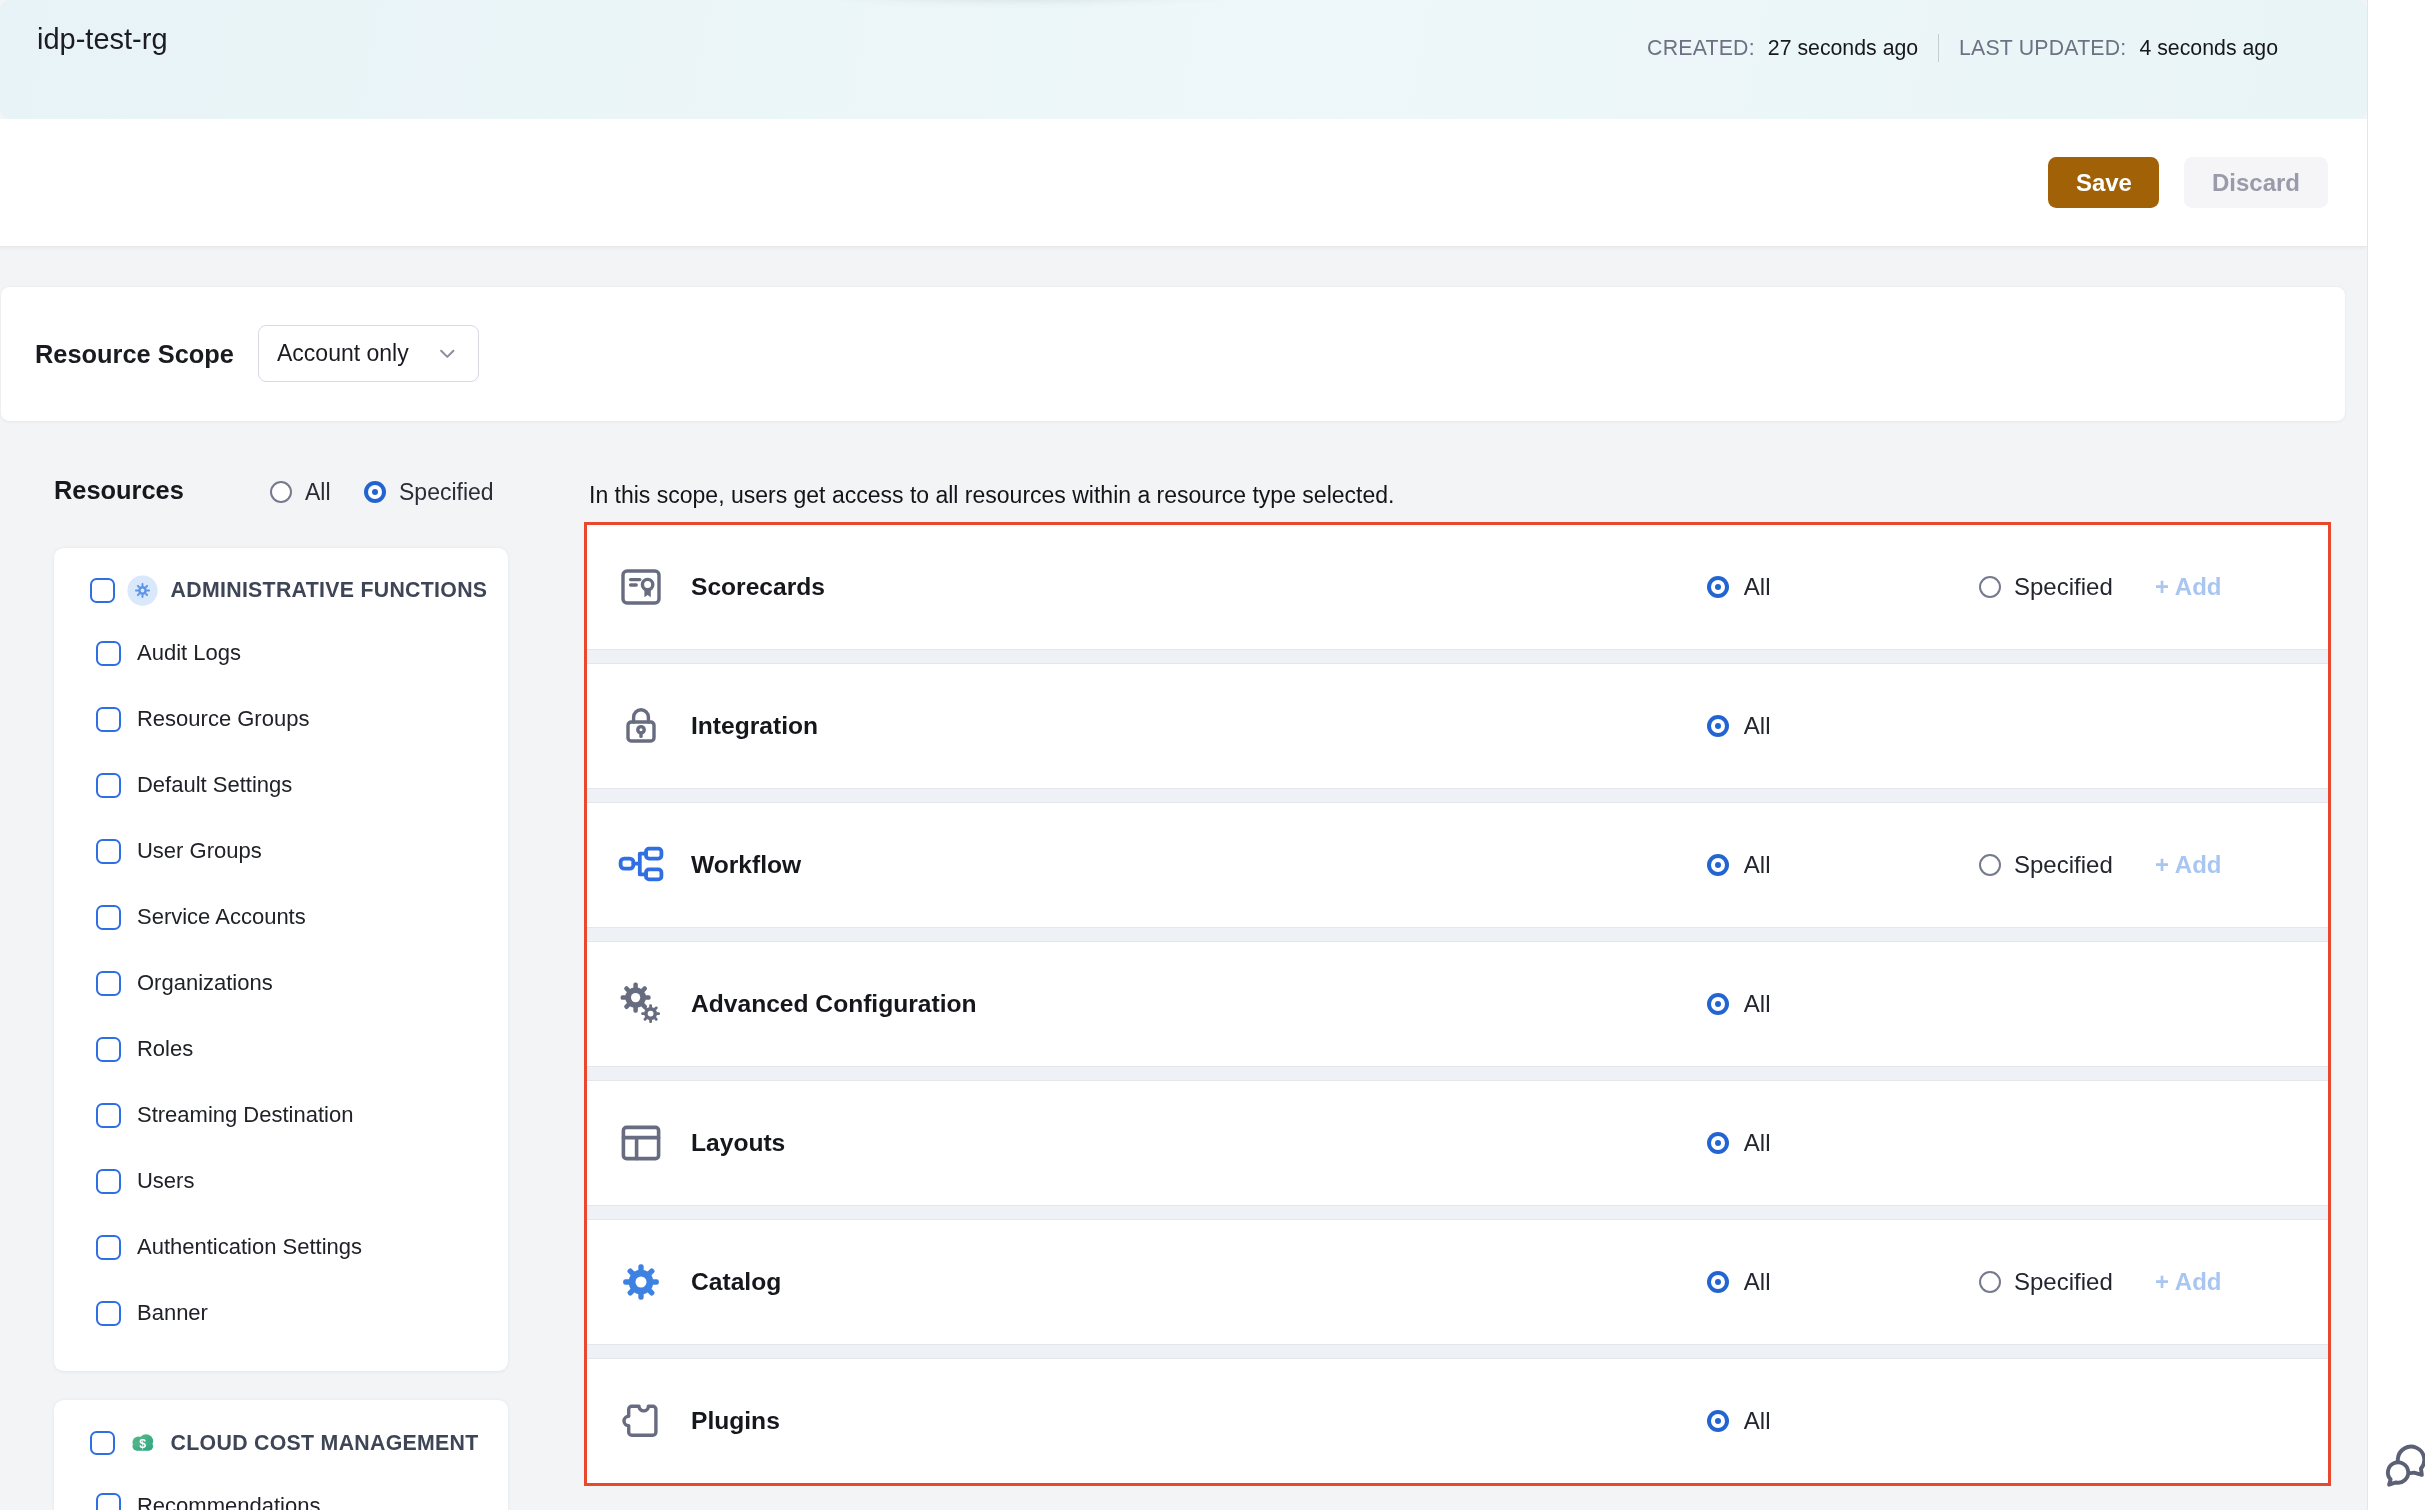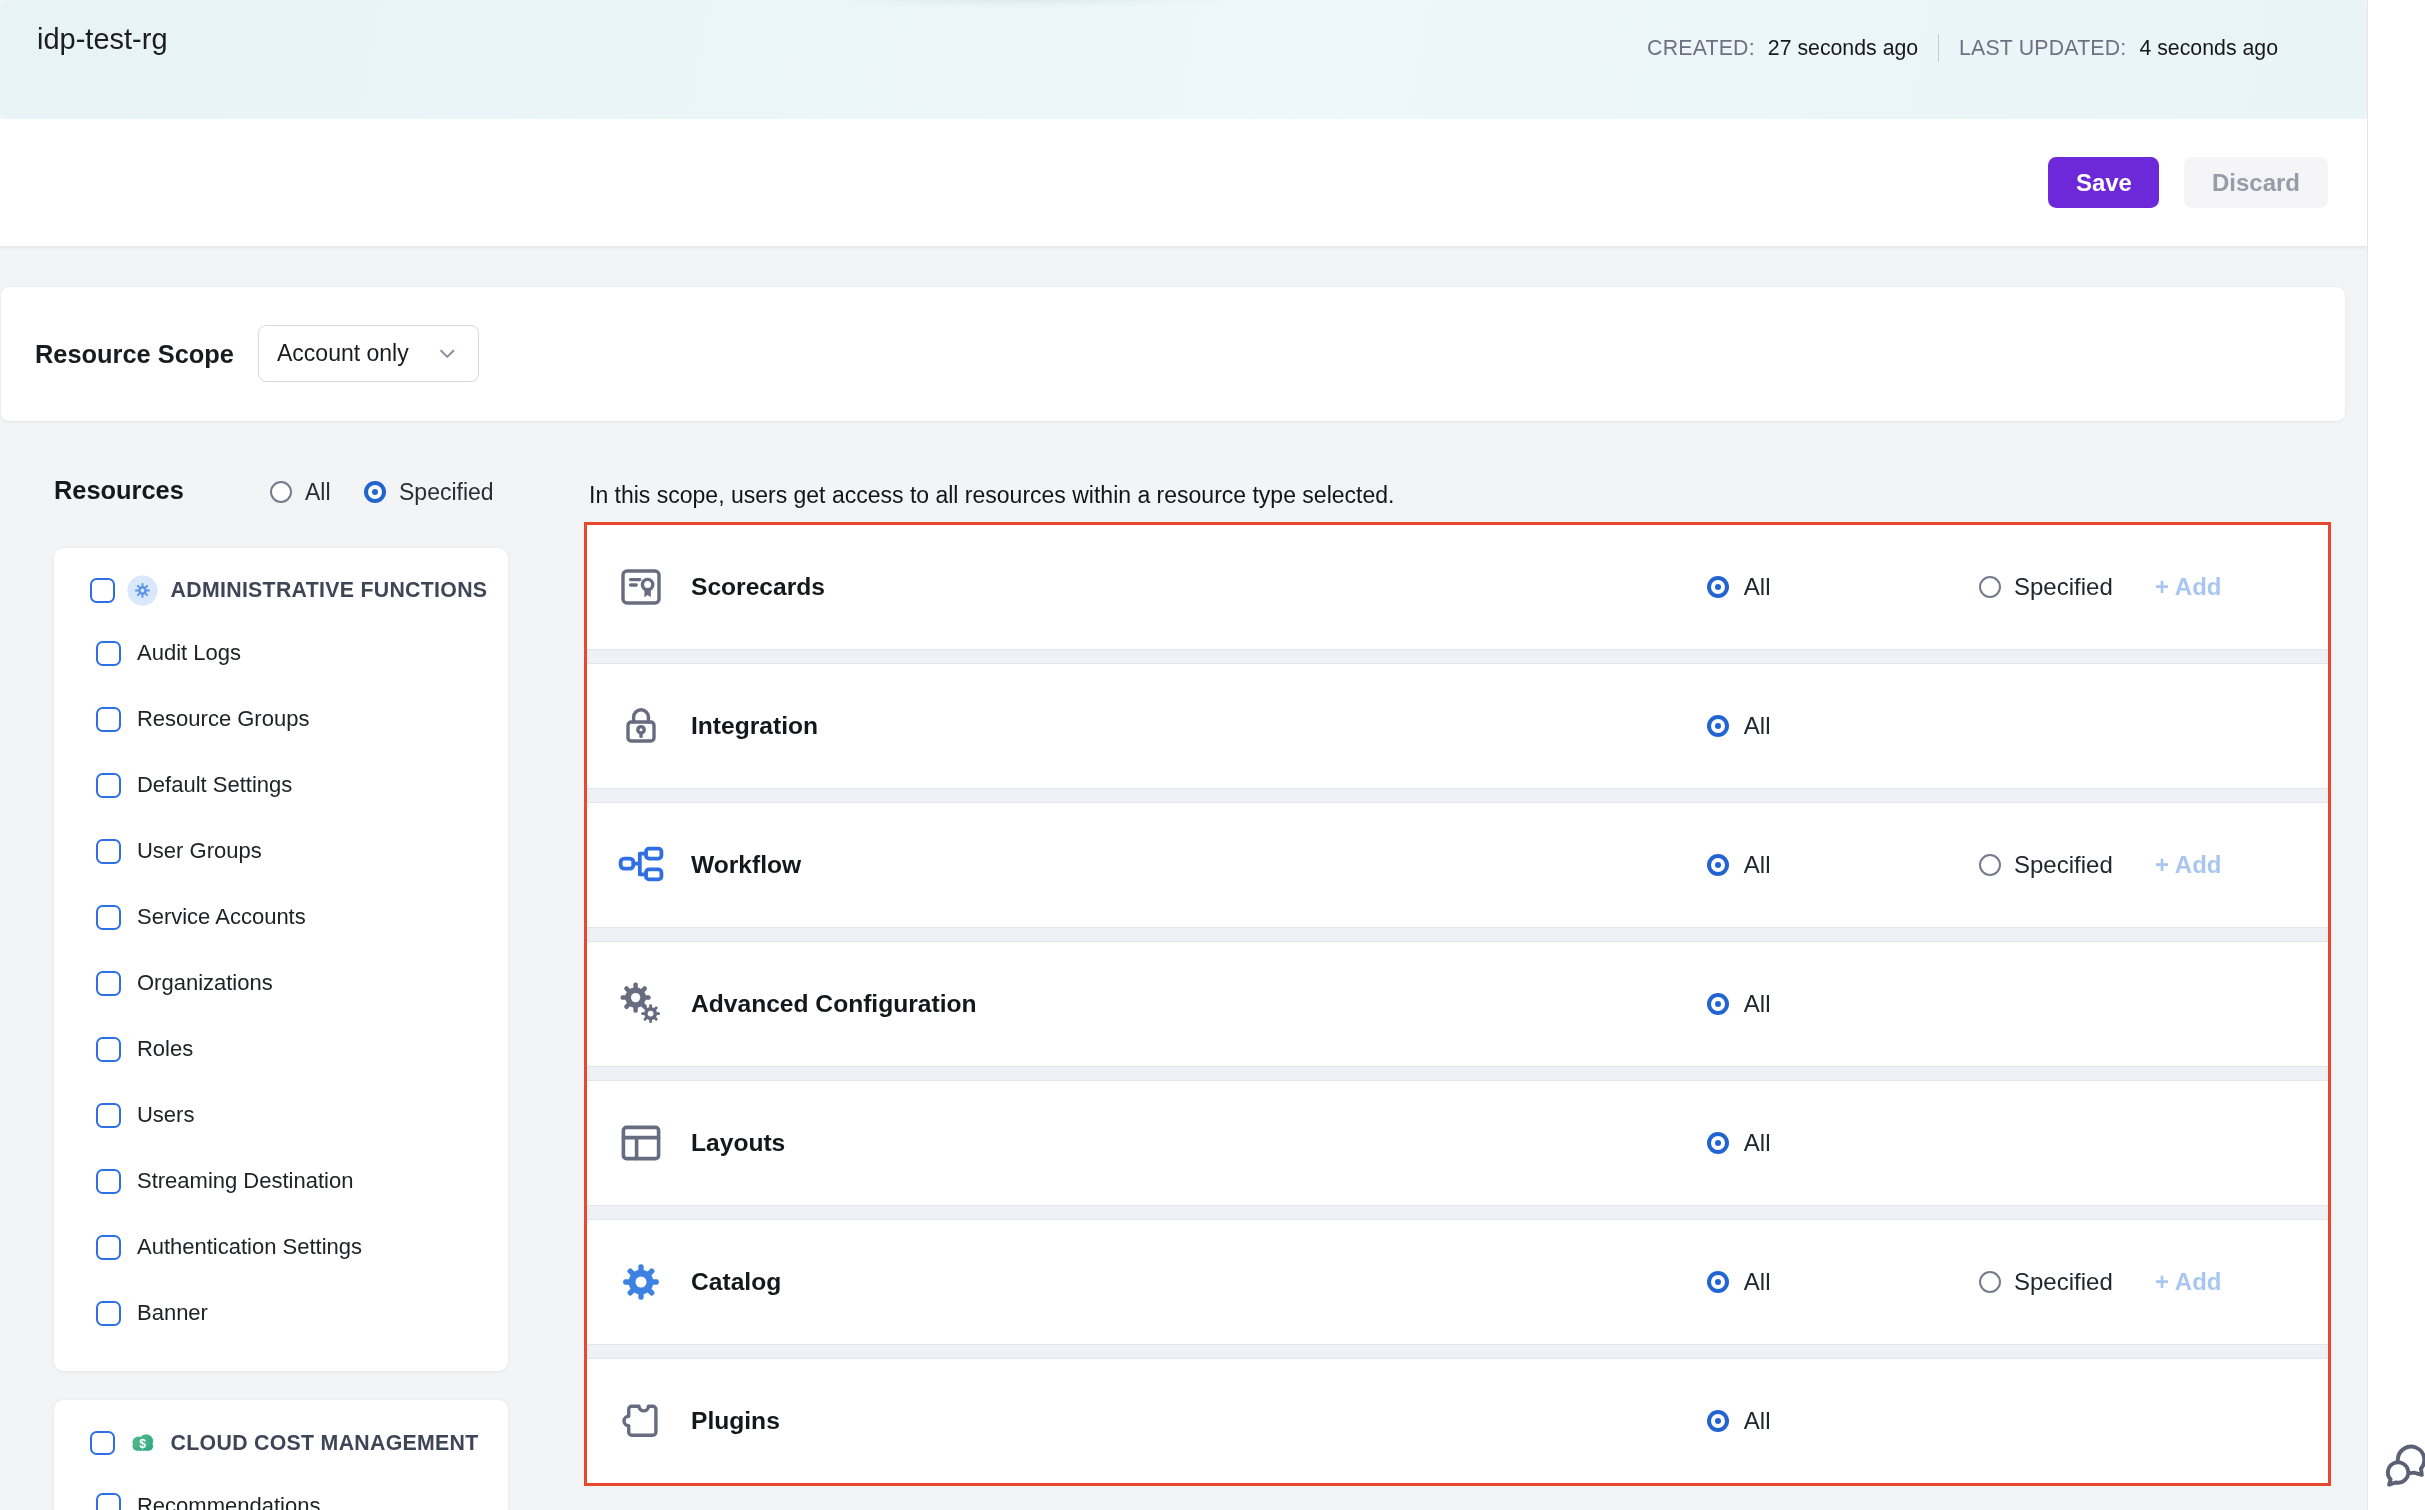--- a/index.html
+++ b/index.html
@@ -218,21 +218,21 @@
       <span class="meta-label">CREATED:</span>
       <span class="meta-value">27 seconds ago</span>
       <span class="meta-divider"></span>
       <span class="meta-label">LAST UPDATED:</span>
       <span class="meta-value">4 seconds ago</span>
     </div>
   </div>
 
   <div class="actionbar">
     <div class="actions">
-      <button class="btn btn-save" style="background: #6d28d9;">Save</button>
+      <button class="btn btn-save" style="background: #a16207;">Save</button>
       <button class="btn btn-discard">Discard</button>
     </div>
   </div>
 
   <section class="scope-card">
     <h2>Resource Scope</h2>
     <div class="dropdown">
       <span class="dd-value">Account only</span>
       <svg viewBox="0 0 30 30" width="24.6" height="24.6">
           <use href="#i-chevron-down"></use>
@@ -288,25 +288,25 @@
           <div class="group-item">
       <span class="cb"></span>
       <span class="item-label">Organizations</span>
     </div>
           <div class="group-item">
       <span class="cb"></span>
       <span class="item-label">Roles</span>
     </div>
           <div class="group-item">
       <span class="cb"></span>
+      <span class="item-label">Streaming Destination</span>
+    </div>
+          <div class="group-item">
+      <span class="cb"></span>
       <span class="item-label">Users</span>
-    </div>
-          <div class="group-item">
-      <span class="cb"></span>
-      <span class="item-label">Streaming Destination</span>
     </div>
           <div class="group-item">
       <span class="cb"></span>
       <span class="item-label">Authentication Settings</span>
     </div>
           <div class="group-item">
       <span class="cb"></span>
       <span class="item-label">Banner</span>
     </div>
         </div>

